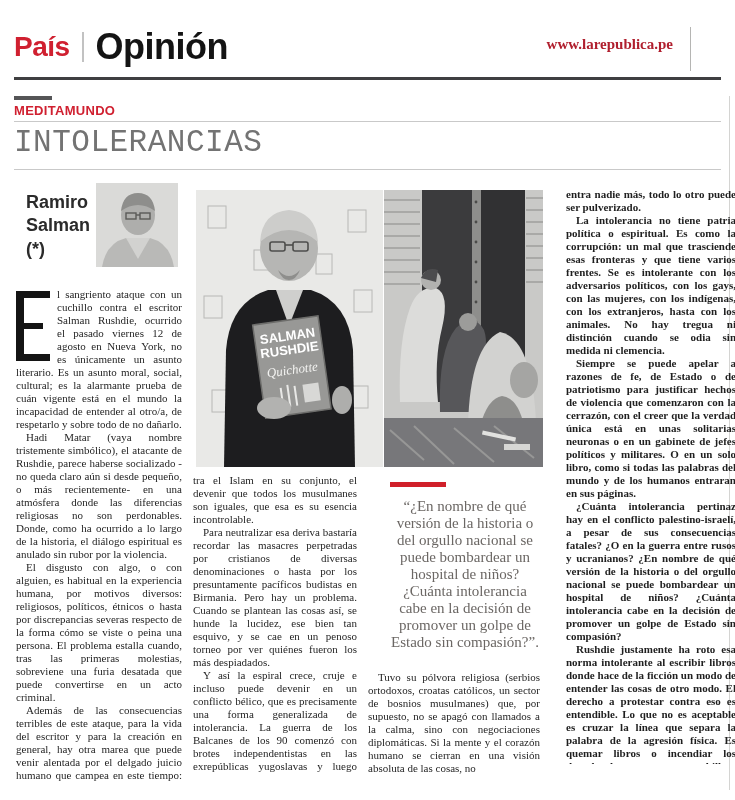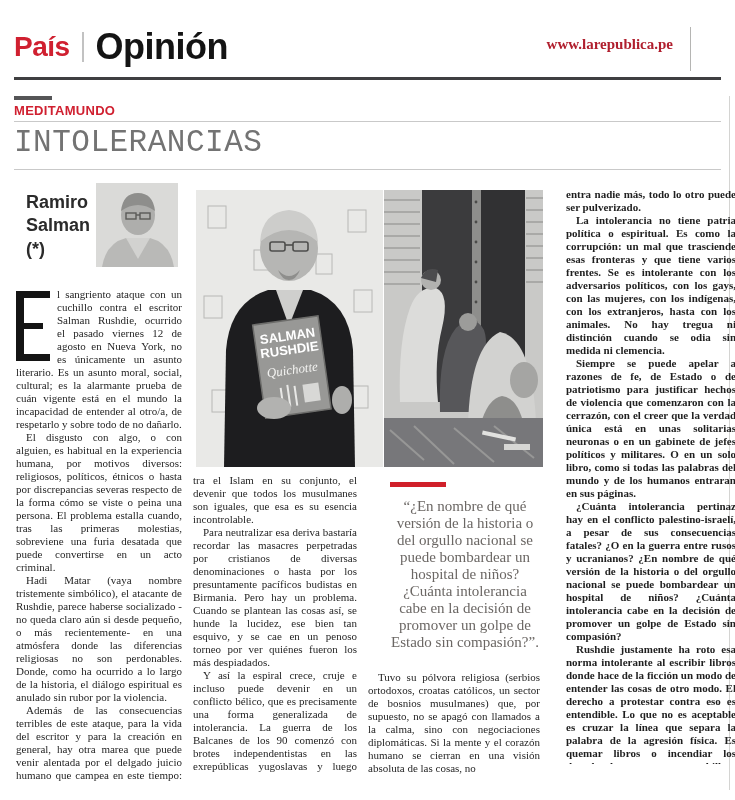--- a/index.html
+++ b/index.html
@@ -196,22 +196,22 @@
     </svg>
   </div>
 
   <div class="col col1">
     <p>
       <span class="dropcap-e">
           <span class="sr">E</span>
         </span>
       <span>l sangriento ataque con un cuchillo contra el escritor Salman Rushdie, ocurrido el pasado viernes 12 de agosto en Nueva York, no es únicamente un asunto literario. Es un asunto moral, social, cultural; es la alarmante prueba de cuán vigente está en el mundo la incapacidad de entender al otro/a, de respetarlo y sobre todo de no dañarlo.</span>
     </p>
+    <p class="ind">Hadi Matar (vaya nombre tristemente simbólico), el atacante de Rushdie, parece haberse socializado -no queda claro aún si desde pequeño, o más recientemente- en una atmósfera donde las diferencias religiosas no son perdonables. Donde, como ha ocurrido a lo largo de la historia, el diálogo espiritual es anulado sin rubor por la violencia.</p>
     <p class="ind">El disgusto con algo, o con alguien, es habitual en la experiencia humana, por motivos diversos: religiosos, políticos, étnicos o hasta por discrepancias severas respecto de la forma cómo se viste o peina una persona. El problema estalla cuando, tras las primeras molestias, sobreviene una furia desatada que puede convertirse en un acto criminal.</p>
-    <p class="ind">Hadi Matar (vaya nombre tristemente simbólico), el atacante de Rushdie, parece haberse socializado -no queda claro aún si desde pequeño, o más recientemente- en una atmósfera donde las diferencias religiosas no son perdonables. Donde, como ha ocurrido a lo largo de la historia, el diálogo espiritual es anulado sin rubor por la violencia.</p>
     <p class="ind">Además de las consecuencias terribles de este ataque, para la vida del escritor y para la creación en general, hay otra marea que puede venir alentada por el delgado juicio humano que campea en este tiempo: la intolerancia con-</p>
   </div>
 
   <div class="col col2">
     <p>tra el Islam en su conjunto, el devenir que todos los musulmanes son iguales, que esa es su esencia incontrolable.</p>
     <p class="ind">Para neutralizar esa deriva bastaría recordar las masacres perpetradas por cristianos de diversas denominaciones o hasta por los presuntamente pacíficos budistas en Birmania. Pero hay un problema. Cuando se plantean las cosas así, se hunde la lucidez, ese bien tan esquivo, y se cae en un penoso torneo por ver quiénes fueron los más despiadados.</p>
     <p class="ind">Y así la espiral crece, cruje e incluso puede devenir en un conflicto bélico, que es precisamente una forma generalizada de intolerancia. La guerra de los Balcanes de los 90 comenzó con brotes independentistas en las exrepúblicas yugoslavas y luego mutó en una olla rabiosa donde se mataron serbios, croatas, bosnios y otros pueblos.</p>
   </div>
 
   <div class="col col3">

